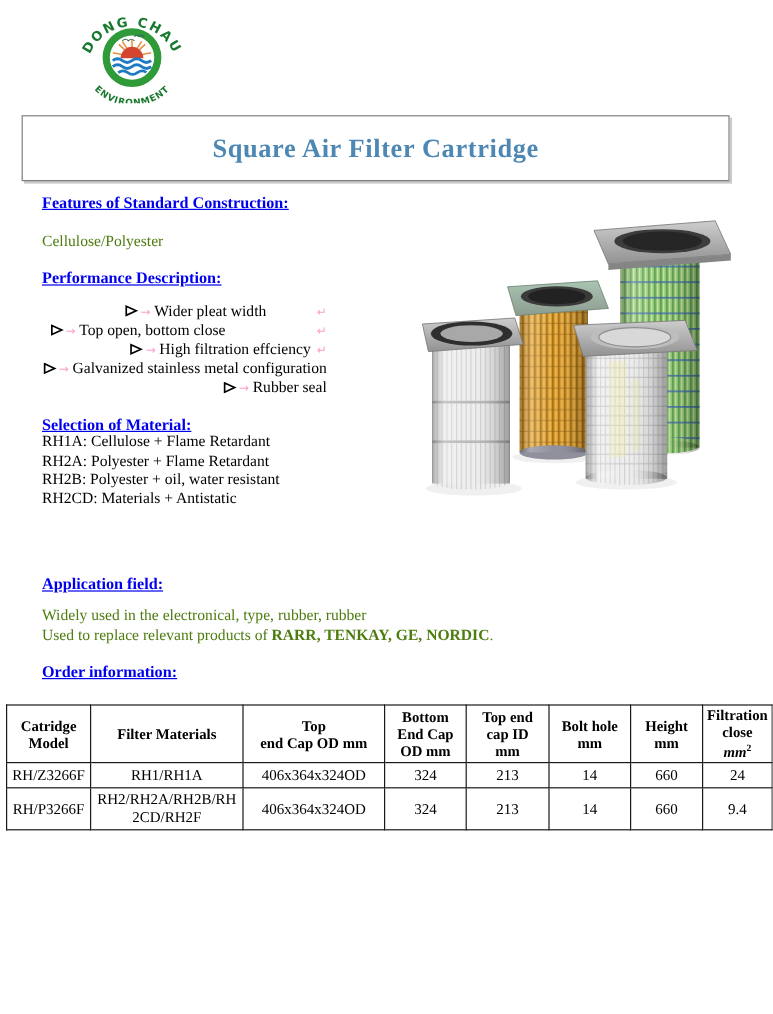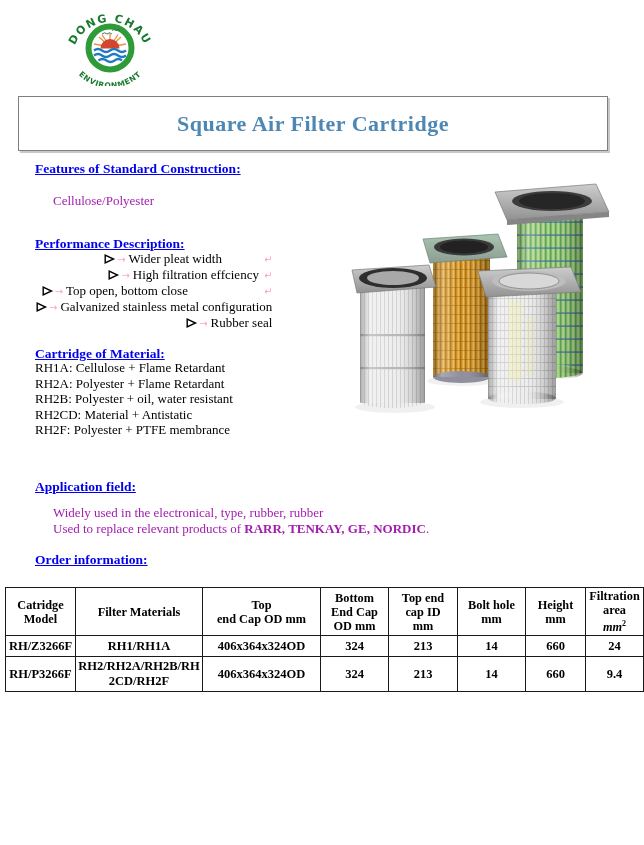--- a/index.html
+++ b/index.html
@@ -15,41 +15,40 @@
     display:flex; align-items:center; justify-content:center;
   }
   .title-text {
     font-size:22px; font-weight:bold; color:#4d87b3; letter-spacing:0.5px;
   }
   .h {
     position:absolute; left:35px; color:#0000EE; font-weight:bold;
     font-size:13.5px;
   }
   .h span { text-decoration:underline;margin-top:20px; }
-  .body-line { position:absolute; left:53px; font-size:13px; color:#a21caf; }
+  .body-line { position:absolute; left:35px; font-size:13px; color:#4d7c0f; }
   .perf-list { position:absolute; left:35px; top:251px; font-size:13px;text-align:right; }
   .perf-item { height:16px; line-height:16px; white-space:nowrap; }
   .bullet-ic { display:inline-block; width:13px; vertical-align:-1px; }
   .pink { color:#ff9ecb; font-size:10px; font-family:"DejaVu Sans", sans-serif; }
   .tabm { margin:0 3px 0 1px; }
   .ret1 { margin-left:42px; }
   .ret2 { margin-left:5px; }
   .ret3 { margin-left:76px; }
   .mat-list { position:absolute; left:35px; top:360px; font-size:13px; line-height:15.5px; }
   .app1 { top:505px; }
   .app2 { top:520.5px; }
   .spec-table {
     position:absolute; left:5px; top:587px; width:638px;
     border-collapse:collapse; table-layout:fixed;
     font-size:12.5px; text-align:center;
   }
   .spec-table th, .spec-table td {
     border:1px solid #1a1a1a; padding:1px 2px; vertical-align:middle;
     overflow-wrap:anywhere;
-    font-weight:bold;
   }
   .spec-table th { font-weight:bold; font-size:12.3px; line-height:14px; }
   .hdr-row { height:48px; }
   .row-1 { height:21px; }
   .row-2 { height:35px; }
   .unit i { font-style:italic; }
   .unit sup { font-size:8px; }
   .photo { position:absolute; left:340px; top:171px; width:300px; height:292px; }
 </style>
 </head>
@@ -92,60 +91,59 @@
 
   <div class="title-box">
     <span class="title-text">Square Air Filter Cartridge</span>
   </div>
 
   <div class="h" style="top:161px">
     <span>Features of Standard Construction:</span>
   </div>
   <div class="body-line" style="top:193px">Cellulose/Polyester</div>
 
-  <div class="h" style="top:236px">
+  <div class="h" style="top:224px">
     <span>Performance Description:</span>
   </div>
   <div class="perf-list">
     <div class="perf-item">
       <svg class="bullet-ic" width="11" height="10" viewBox="0 0 11 10">
           <path d="M1.2 1.2 L9.5 5 L1.2 8.8 Z" fill="none" stroke="#000" stroke-width="1.4"></path>
         </svg><span class="pink tabm">→</span><span>Wider pleat width</span><span class="pink ret1">↵</span>
     </div>
     <div class="perf-item">
       <svg class="bullet-ic" width="11" height="10" viewBox="0 0 11 10">
           <path d="M1.2 1.2 L9.5 5 L1.2 8.8 Z" fill="none" stroke="#000" stroke-width="1.4"></path>
+        </svg><span class="pink tabm">→</span><span>Top open, bottom close</span><span class="pink ret3">↵</span>
+    </div>
+    <div class="perf-item">
+      <svg class="bullet-ic" width="11" height="10" viewBox="0 0 11 10">
+          <path d="M1.2 1.2 L9.5 5 L1.2 8.8 Z" fill="none" stroke="#000" stroke-width="1.4"></path>
         </svg><span class="pink tabm">→</span><span>High filtration effciency</span><span class="pink ret2">↵</span>
     </div>
     <div class="perf-item">
       <svg class="bullet-ic" width="11" height="10" viewBox="0 0 11 10">
           <path d="M1.2 1.2 L9.5 5 L1.2 8.8 Z" fill="none" stroke="#000" stroke-width="1.4"></path>
-        </svg><span class="pink tabm">→</span><span>Top open, bottom close</span><span class="pink ret3">↵</span>
-    </div>
-    <div class="perf-item">
-      <svg class="bullet-ic" width="11" height="10" viewBox="0 0 11 10">
-          <path d="M1.2 1.2 L9.5 5 L1.2 8.8 Z" fill="none" stroke="#000" stroke-width="1.4"></path>
         </svg><span class="pink tabm">→</span><span>Galvanized stainless metal configuration</span>
     </div>
     <div class="perf-item">
       <svg class="bullet-ic" width="11" height="10" viewBox="0 0 11 10">
           <path d="M1.2 1.2 L9.5 5 L1.2 8.8 Z" fill="none" stroke="#000" stroke-width="1.4"></path>
         </svg><span class="pink tabm">→</span><span>Rubber seal</span>
     </div>
   </div>
 
   <div class="h" style="top:346px">
-    <span>Cartridge of Material:</span>
+    <span>Selection of Material:</span>
   </div>
   <div class="mat-list">
     <div>RH1A: Cellulose + Flame Retardant</div>
     <div>RH2A: Polyester + Flame Retardant</div>
     <div>RH2B: Polyester + oil, water resistant</div>
-    <div>RH2CD: Material + Antistatic</div>
-    <div>RH2F: Polyester + PTFE membrance</div>
+    <div>RH2CD: Materials + Antistatic</div>
   </div>
 
   <div class="h" style="top:479px">
     <span>Application field:</span>
   </div>
   <div class="body-line app1">Widely used in the electronical, type, rubber, rubber</div>
   <div class="body-line app2">
     <span>Used to replace relevant products of </span><b>RARR, TENKAY, GE, NORDIC</b><span>.</span>
   </div>
 
@@ -284,21 +282,21 @@
       <th>
         <div>Bolt hole</div>
             <div>mm</div>
       </th>
       <th>
         <div>Height</div>
             <div>mm</div>
       </th>
       <th>
         <div>Filtration</div>
-            <div>area</div>
+            <div>close</div>
         <div class="unit"><i>mm</i><sup>2</sup></div>
       </th>
     </tr>
     <tr class="row-1">
       <td>RH/Z3266F</td>
       <td>RH1/RH1A</td>
       <td>406x364x324OD</td>
       <td>324</td>
       <td>213</td>
       <td>14</td>

